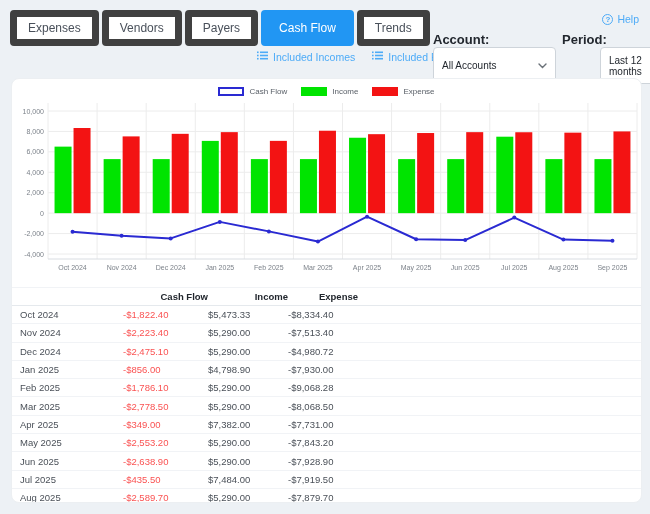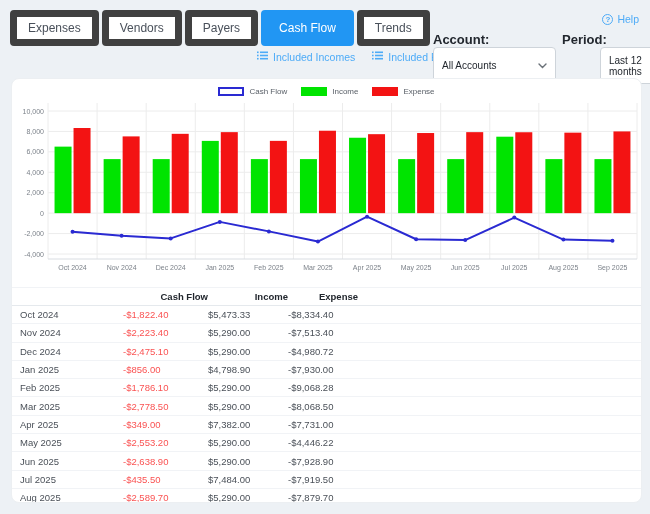--- a/index.html
+++ b/index.html
@@ -308,21 +308,21 @@
               <td class="c-month">Apr 2025</td>
               <td class="c-cf">-$349.00</td>
               <td class="c-num">$7,382.00</td>
               <td class="c-num">-$7,731.00</td>
               <td class="c-spacer"></td>
             </tr>
             <tr>
               <td class="c-month">May 2025</td>
               <td class="c-cf">-$2,553.20</td>
               <td class="c-num">$5,290.00</td>
-              <td class="c-num">-$4,446.22</td>
+              <td class="c-num">-$7,843.20</td>
               <td class="c-spacer"></td>
             </tr>
             <tr>
               <td class="c-month">Jun 2025</td>
               <td class="c-cf">-$2,638.90</td>
               <td class="c-num">$5,290.00</td>
               <td class="c-num">-$7,928.90</td>
               <td class="c-spacer"></td>
             </tr>
             <tr>

